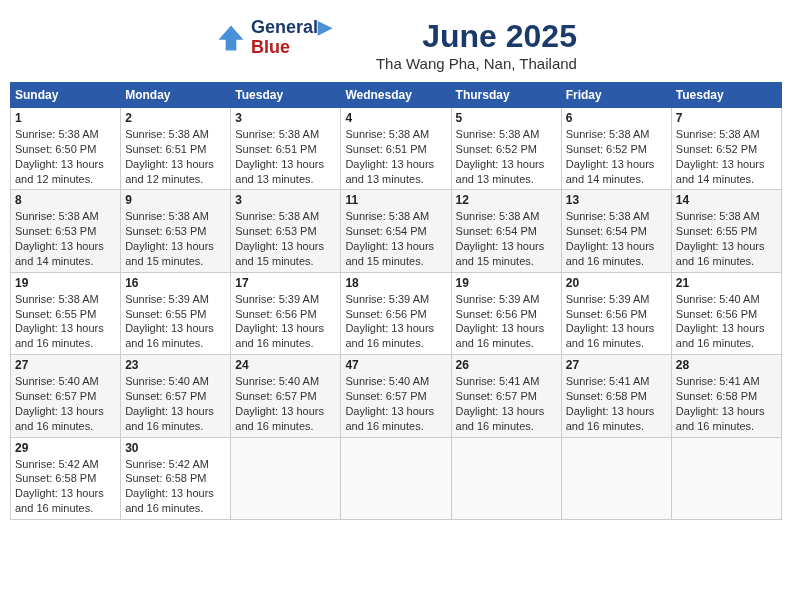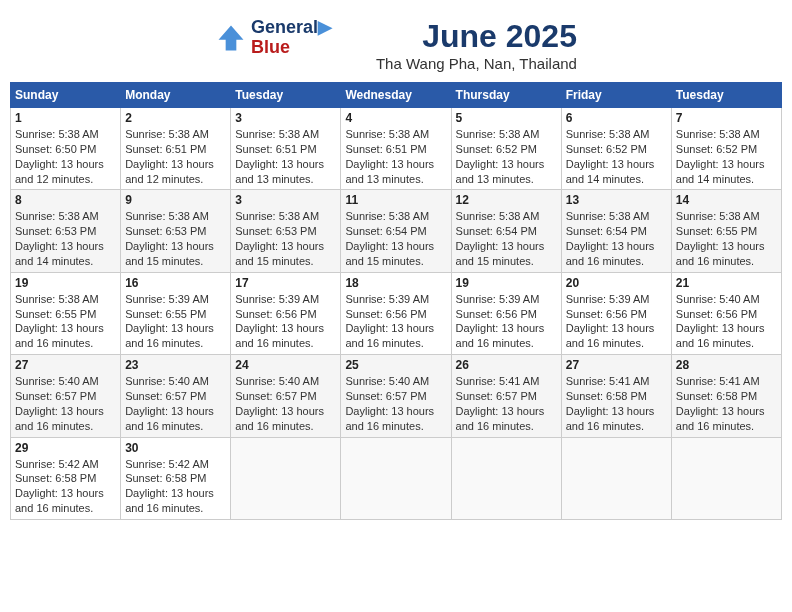--- a/index.html
+++ b/index.html
@@ -266,21 +266,21 @@
 Sunset: 6:57 PM
 Daylight: 13 hours and 16 minutes.</div>
         </td>
         <td>
           <span class="day-num">24</span>
           <div class="cell-text" style="white-space: pre-line;">Sunrise: 5:40 AM
 Sunset: 6:57 PM
 Daylight: 13 hours and 16 minutes.</div>
         </td>
         <td>
-          <span class="day-num">25</span>
+          <span class="day-num">47</span>
           <div class="cell-text" style="white-space: pre-line;">Sunrise: 5:40 AM
 Sunset: 6:57 PM
 Daylight: 13 hours and 16 minutes.</div>
         </td>
         <td>
           <span class="day-num">26</span>
           <div class="cell-text" style="white-space: pre-line;">Sunrise: 5:41 AM
 Sunset: 6:57 PM
 Daylight: 13 hours and 16 minutes.</div>
         </td>

